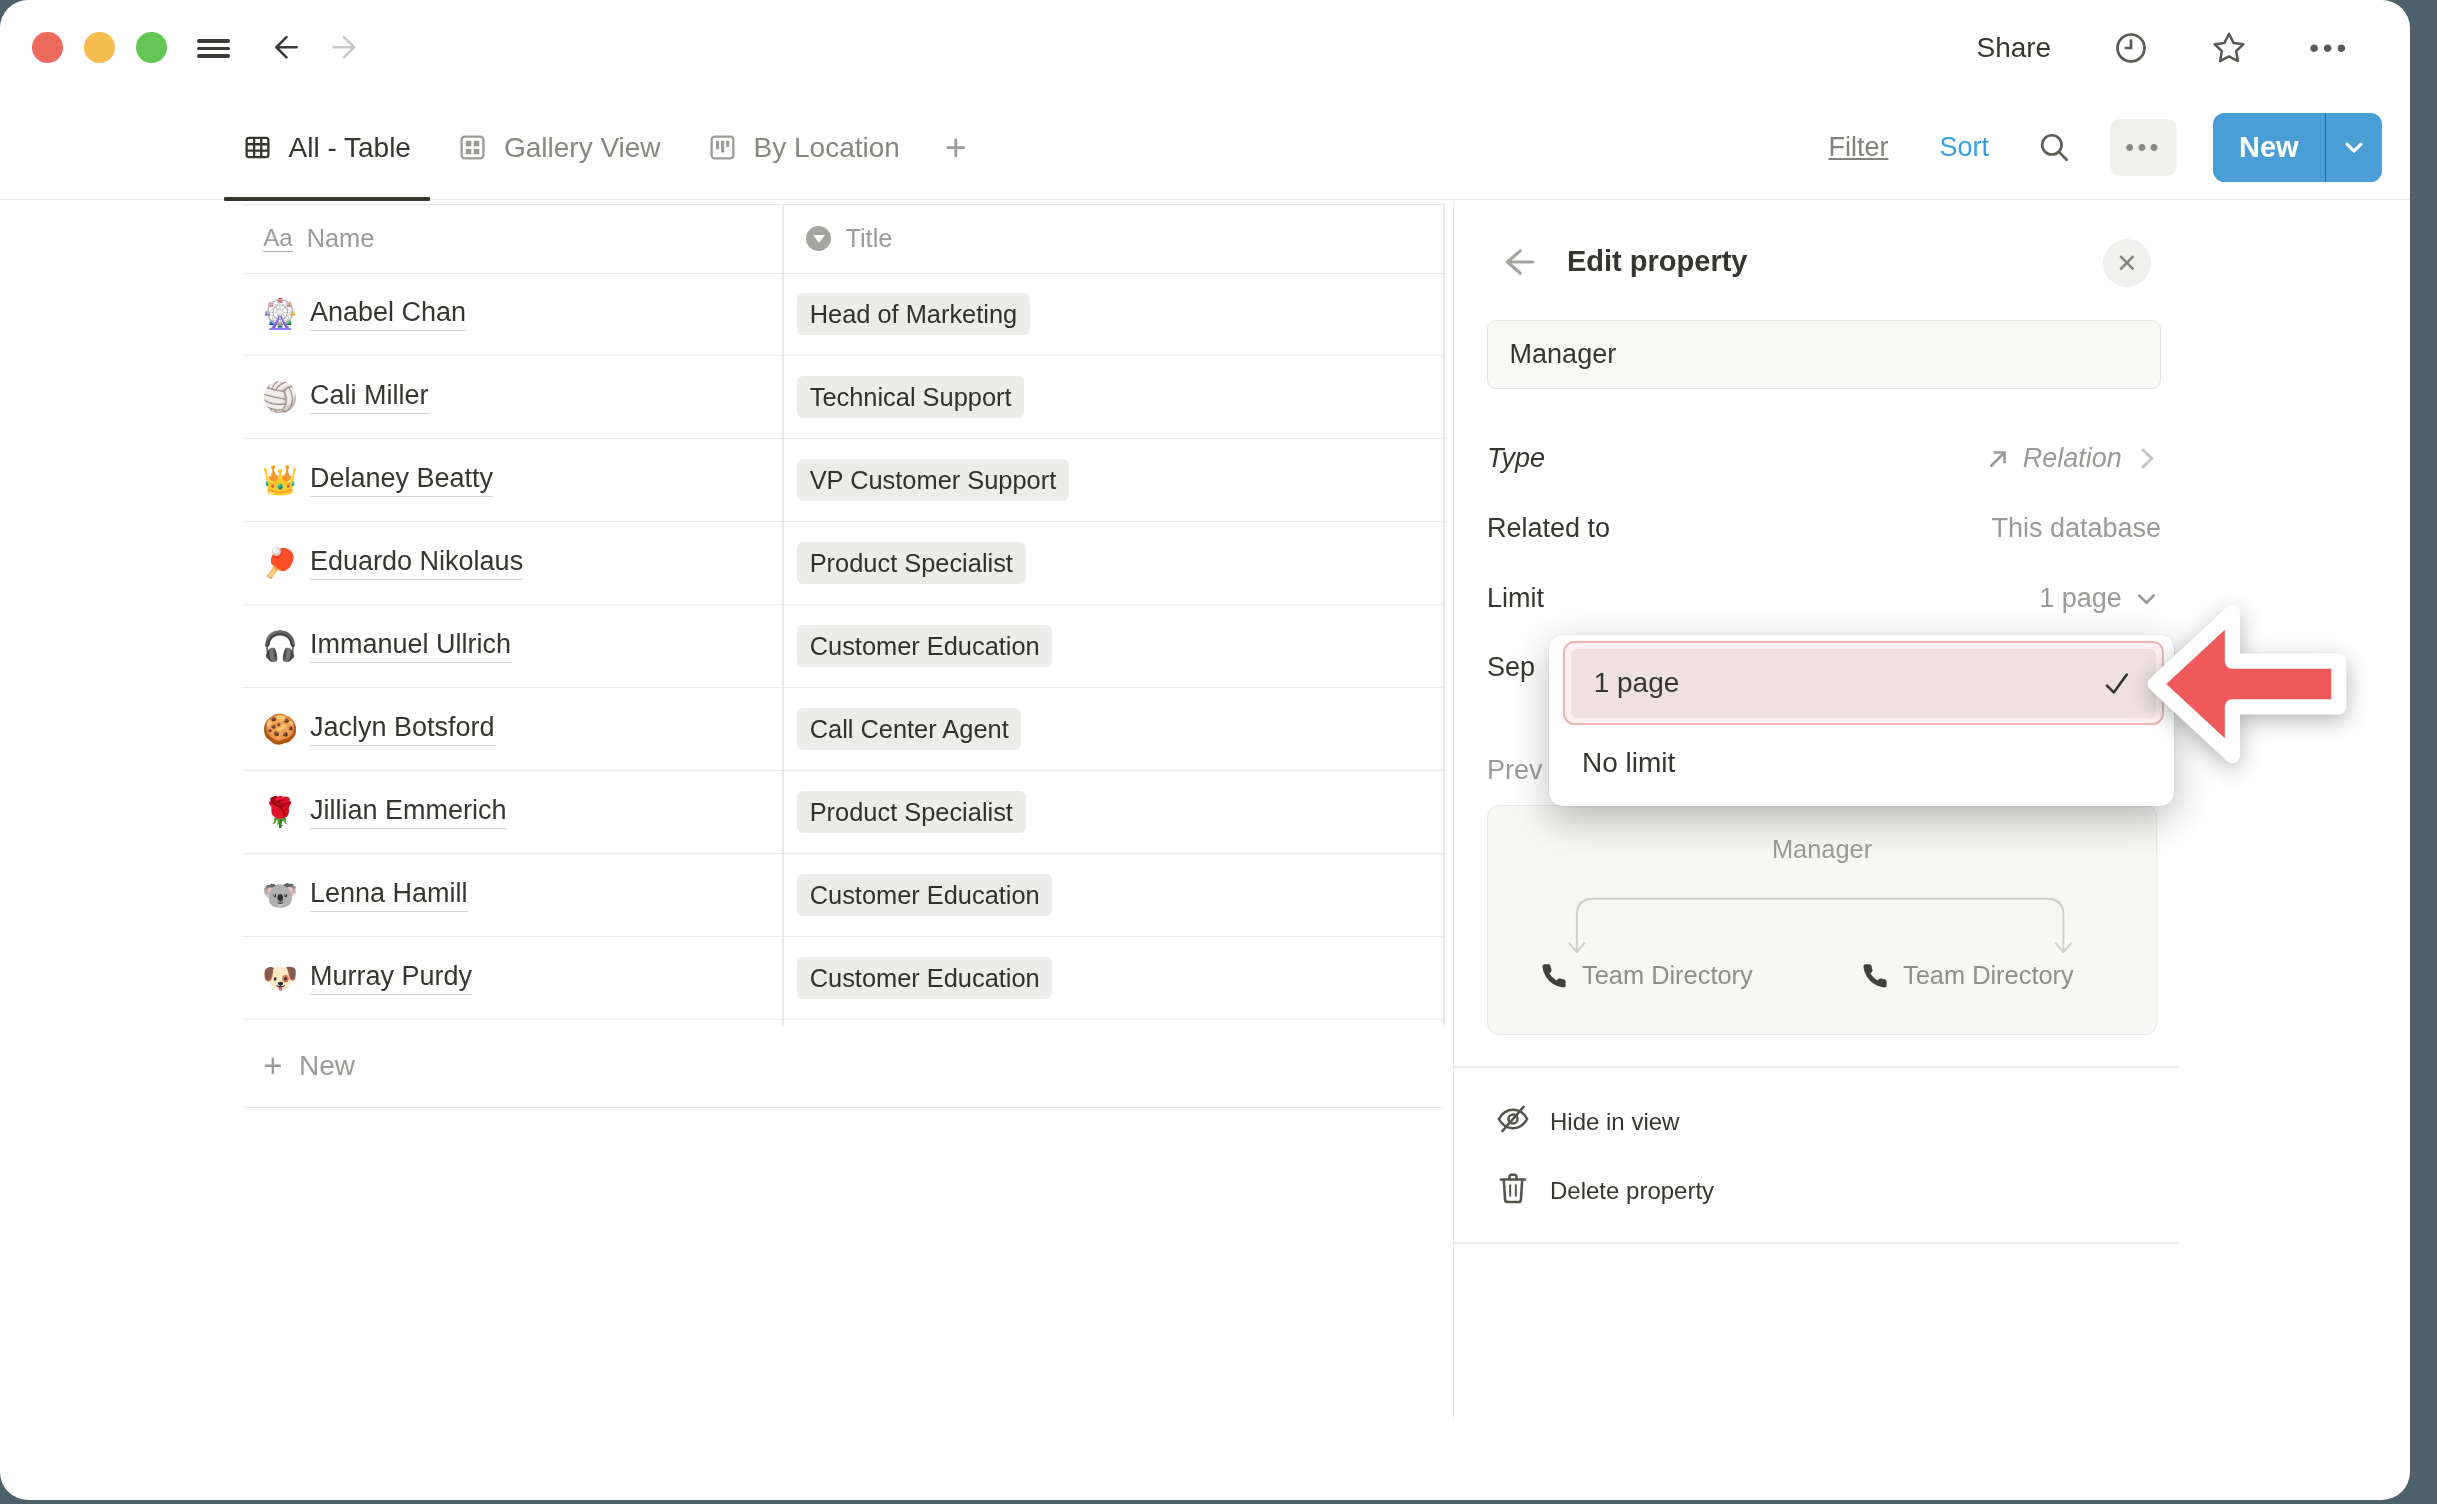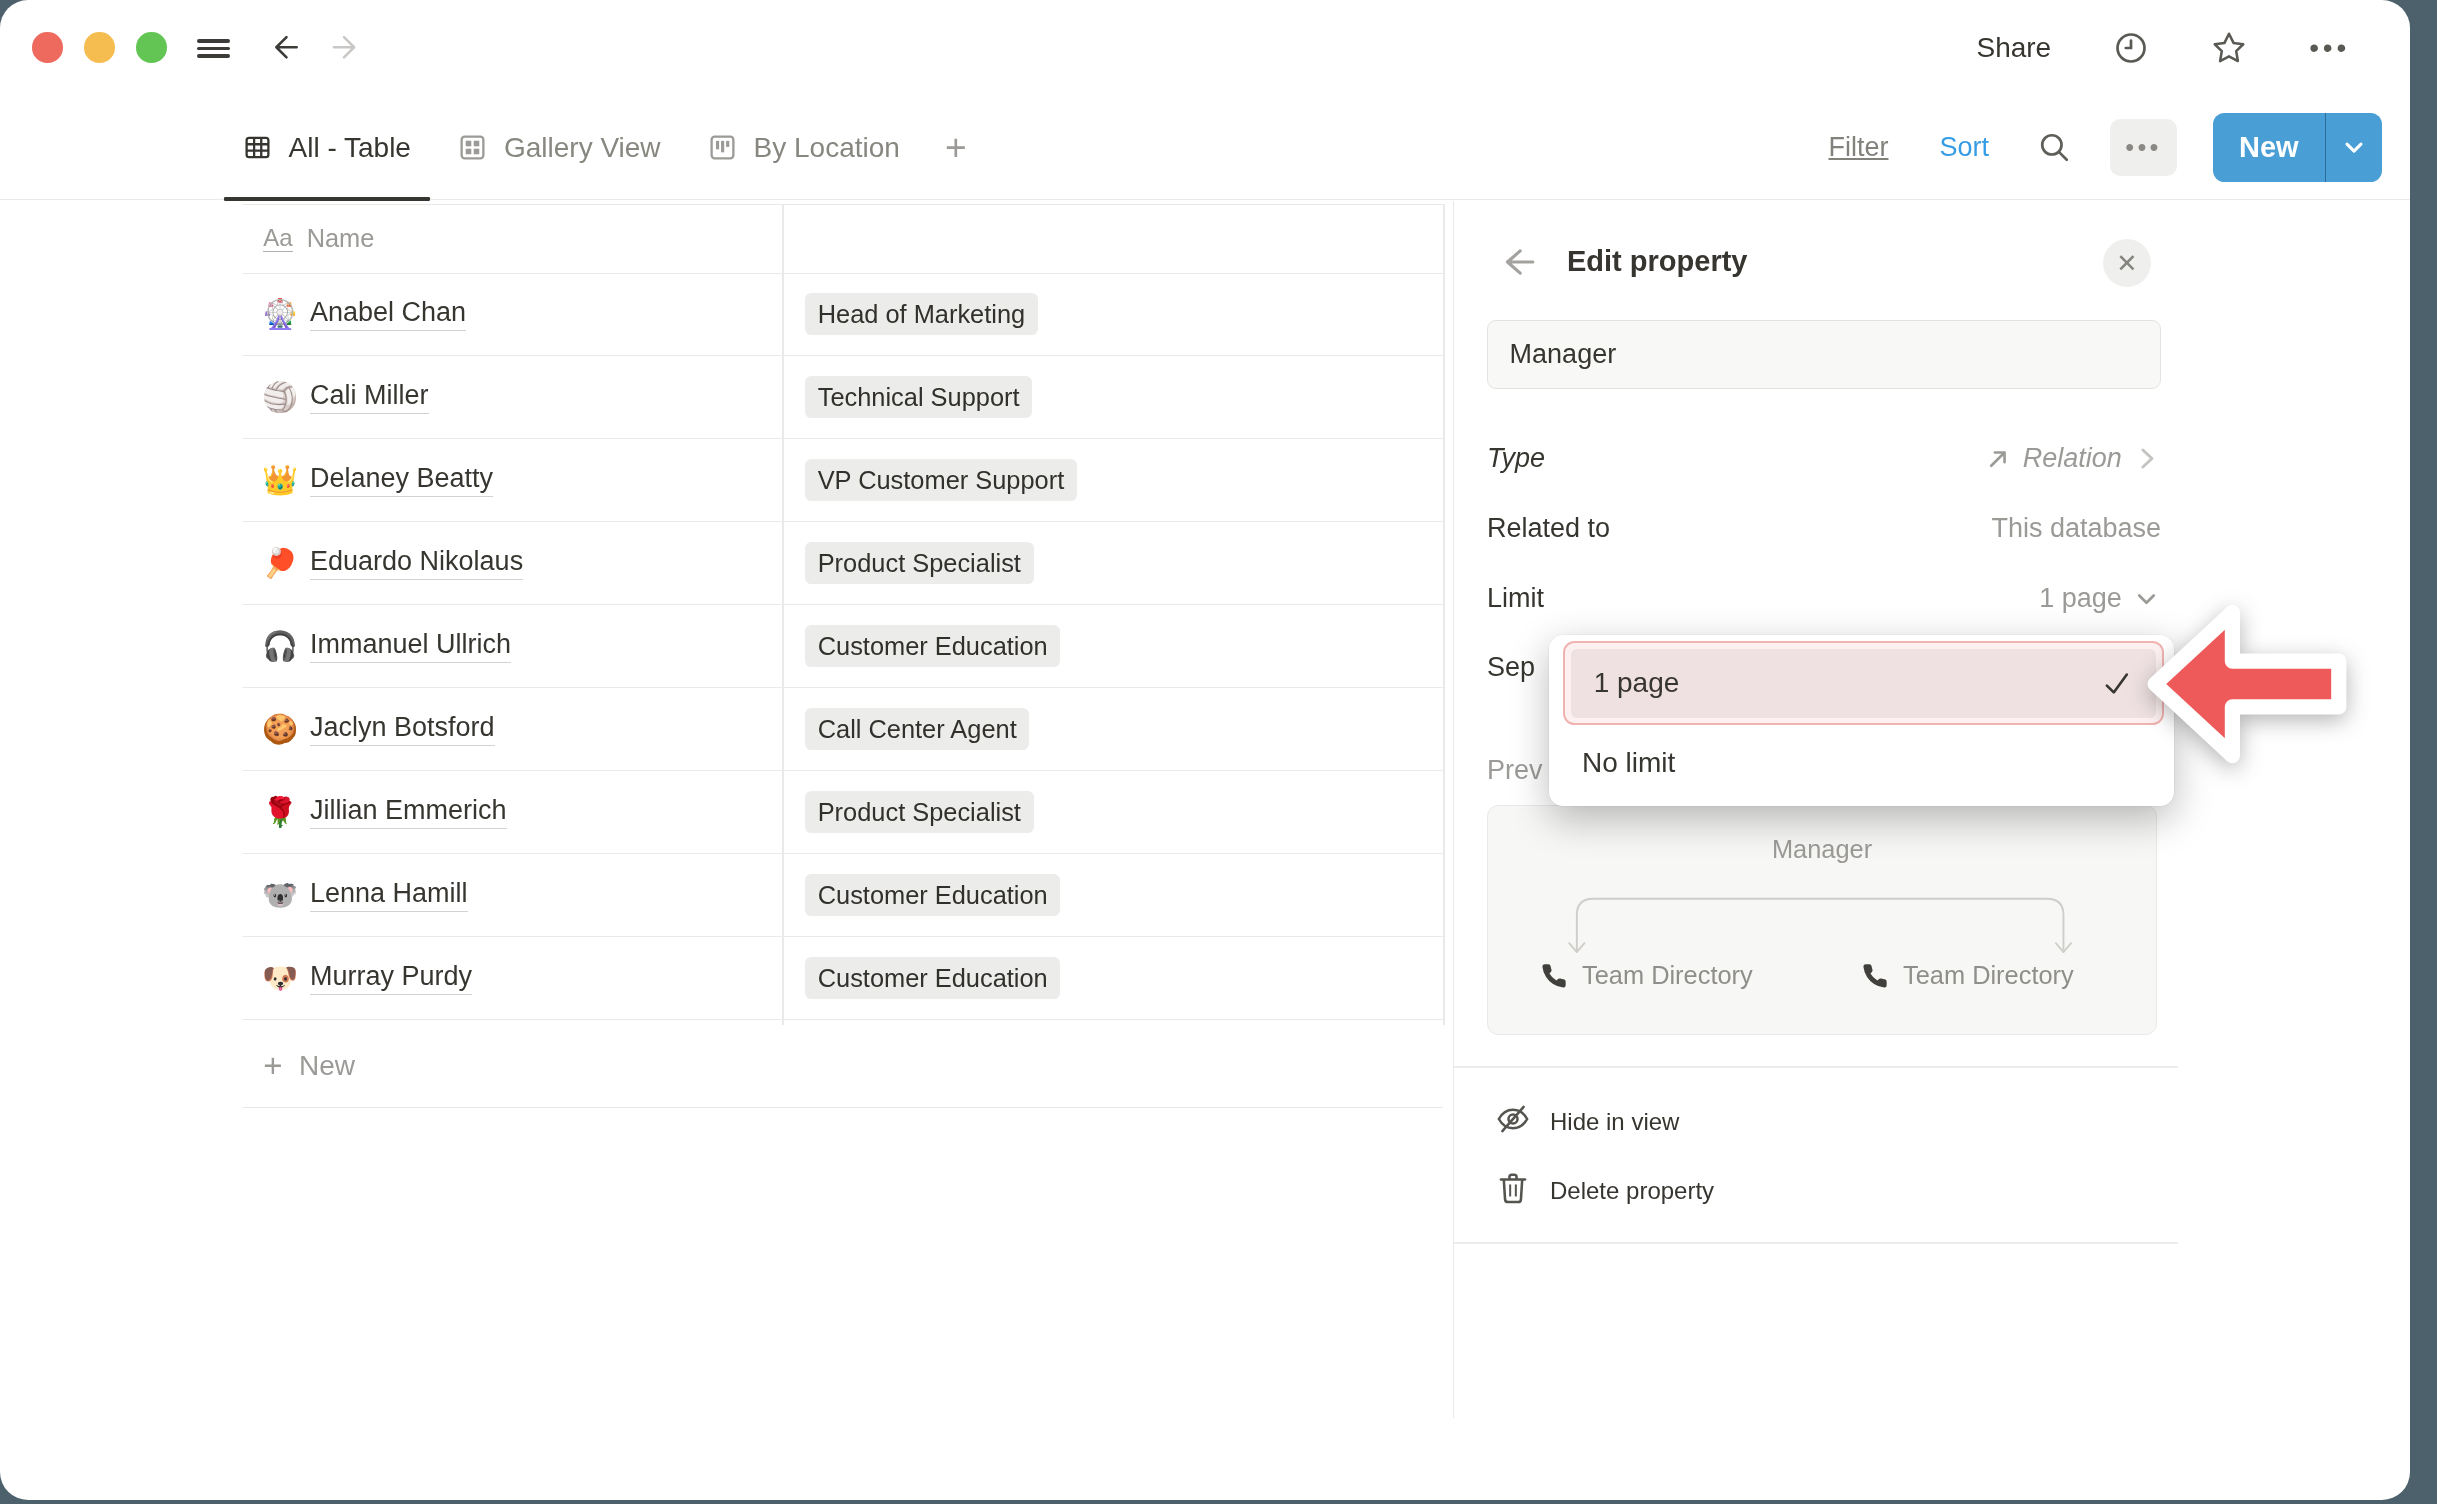--- a/index.html
+++ b/index.html
@@ -58,21 +58,21 @@
   .th-name{width:539px;padding-left:20.3px;}
   .th-title{width:661px;padding-left:24px;}
   .aa-ic{font-size:24px;border-bottom:1.9px solid #b0afac;line-height:1.05;}
   .select-ic{width:25.4px;height:25.4px;border-radius:50%;background:#a5a4a0;display:flex;align-items:center;justify-content:center;}
   .select-ic i{display:block;width:0;height:0;border-left:6.3px solid transparent;border-right:6.3px solid transparent;border-top:8.3px solid #fff;margin-top:1.9px;}
   .tbody{position:absolute;left:243px;top:72px;width:1200px;}
   .trow{display:flex;height:83px;box-sizing:border-box;border-bottom:1.9px solid #eceae8;}
   .td-name{width:539px;display:flex;align-items:center;gap:14px;padding-left:19px;box-sizing:border-box;cursor:pointer;}
   .td-name .emoji{font-size:29px;width:34px;text-align:center;}
   .td-name .nm{font-size:27px;font-weight:500;color:#37352f;border-bottom:1.9px solid #d3d2cf;padding-bottom:2.5px;white-space:nowrap;}
-  .td-title{width:545px;display:flex;align-items:center;padding-left:23px;box-sizing:border-box;cursor:pointer;}
+  .td-title{width:545px;display:flex;align-items:center;padding-left:15px;box-sizing:border-box;cursor:pointer;}
   .tag{background:#ececea;border-radius:6.3px;padding:6.3px 12.7px;font-size:25.4px;color:#32302c;white-space:nowrap;}
   .col-line{position:absolute;top:2.5px;width:1.9px;height:821px;background:#e9e9e7;}
   .cl-1{left:782px;} .cl-2{left:1443px;}
   .new-row{position:absolute;left:243px;top:824px;width:1200px;height:83px;box-sizing:border-box;border-bottom:1.9px solid #e9e9e7;display:flex;align-items:center;gap:16.5px;color:#9b9a97;font-size:28px;padding-left:20.3px;cursor:pointer;}
   .new-row .plus{font-size:33px;color:#9b9a97;}
   
   .panel{position:absolute;left:1453px;top:201px;width:957px;height:1217px;box-sizing:border-box;border-left:1.9px solid #e9e9e7;}
   .p-head{position:absolute;left:0;top:0;width:724px;height:127px;}
   .p-back{position:absolute;left:44px;top:42px;width:38px;height:38px;cursor:pointer;}
   .p-title{position:absolute;left:113px;top:44px;font-size:29px;font-weight:700;color:#37352f;}
@@ -188,20 +188,26 @@
       </span>
     </div>
   </div>
 
   <div class="table-region">
     <div class="thead">
       <div class="th th-name">
         <span class="aa-ic">Aa</span>
         <span>Name</span>
       </div>
+      <div class="th th-title">
+        <span class="select-ic">
+            <i></i>
+          </span>
+        <span>Title</span>
+      </div>
     </div>
     <div class="tbody">
       <div class="trow">
           <div class="td-name">
             <span class="emoji">🎡</span>
             <span class="nm">Anabel Chan</span>
           </div>
           <div class="td-title">
             <span class="tag">Head of Marketing</span>
           </div>

